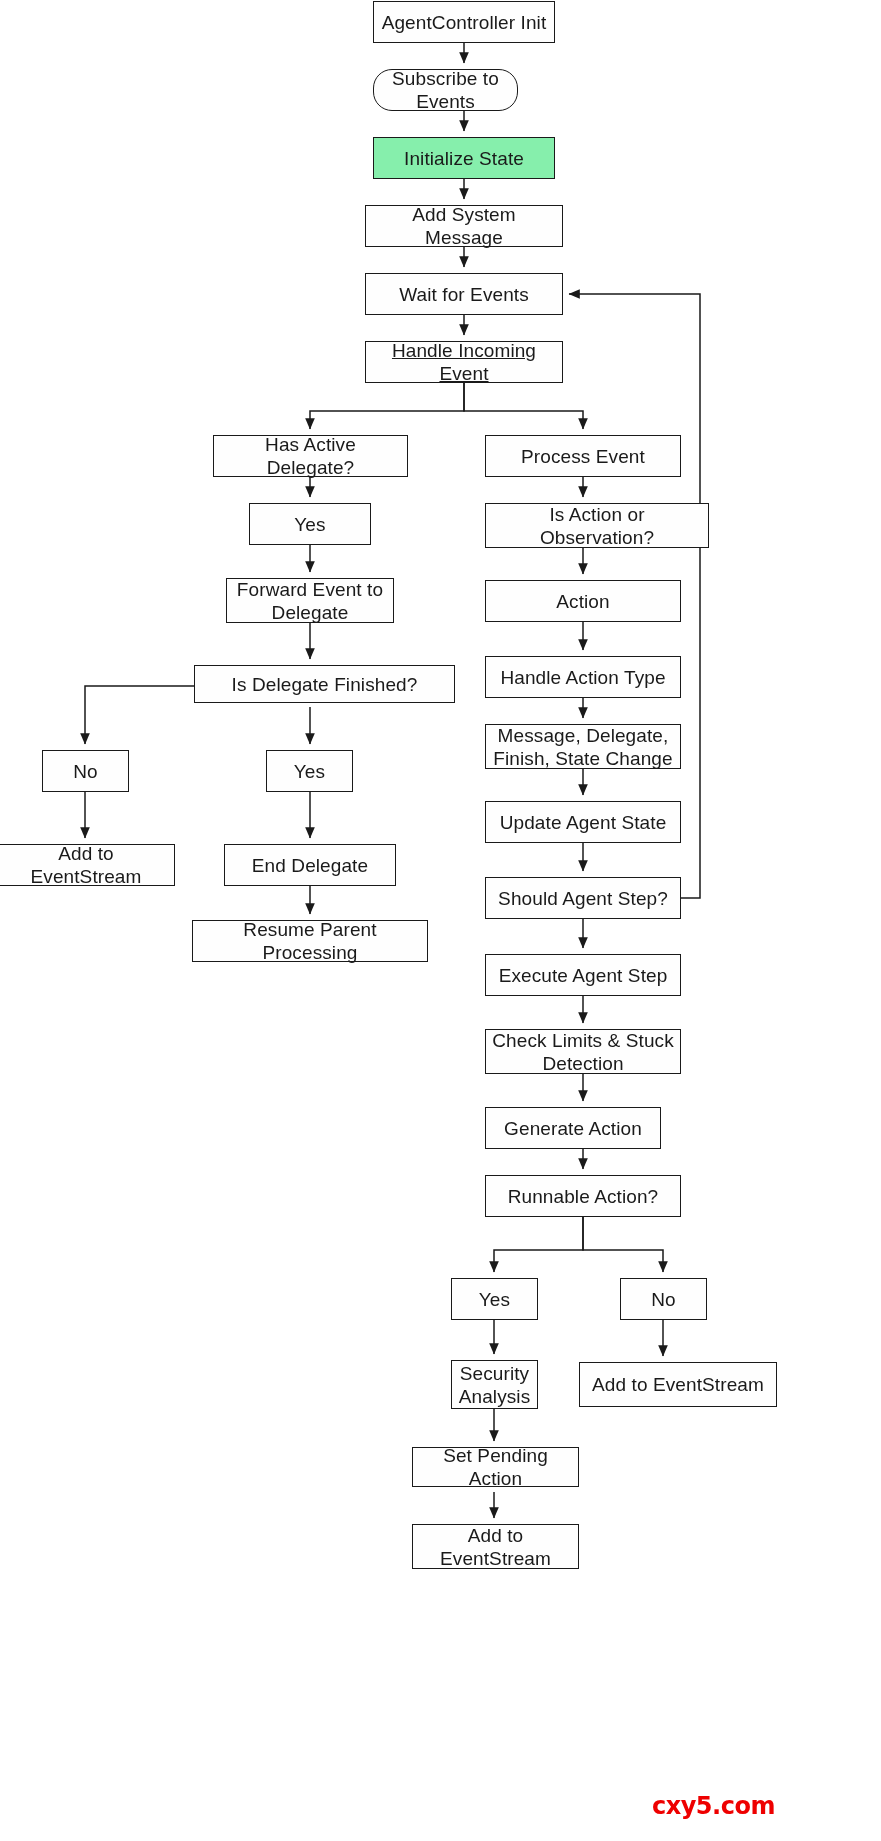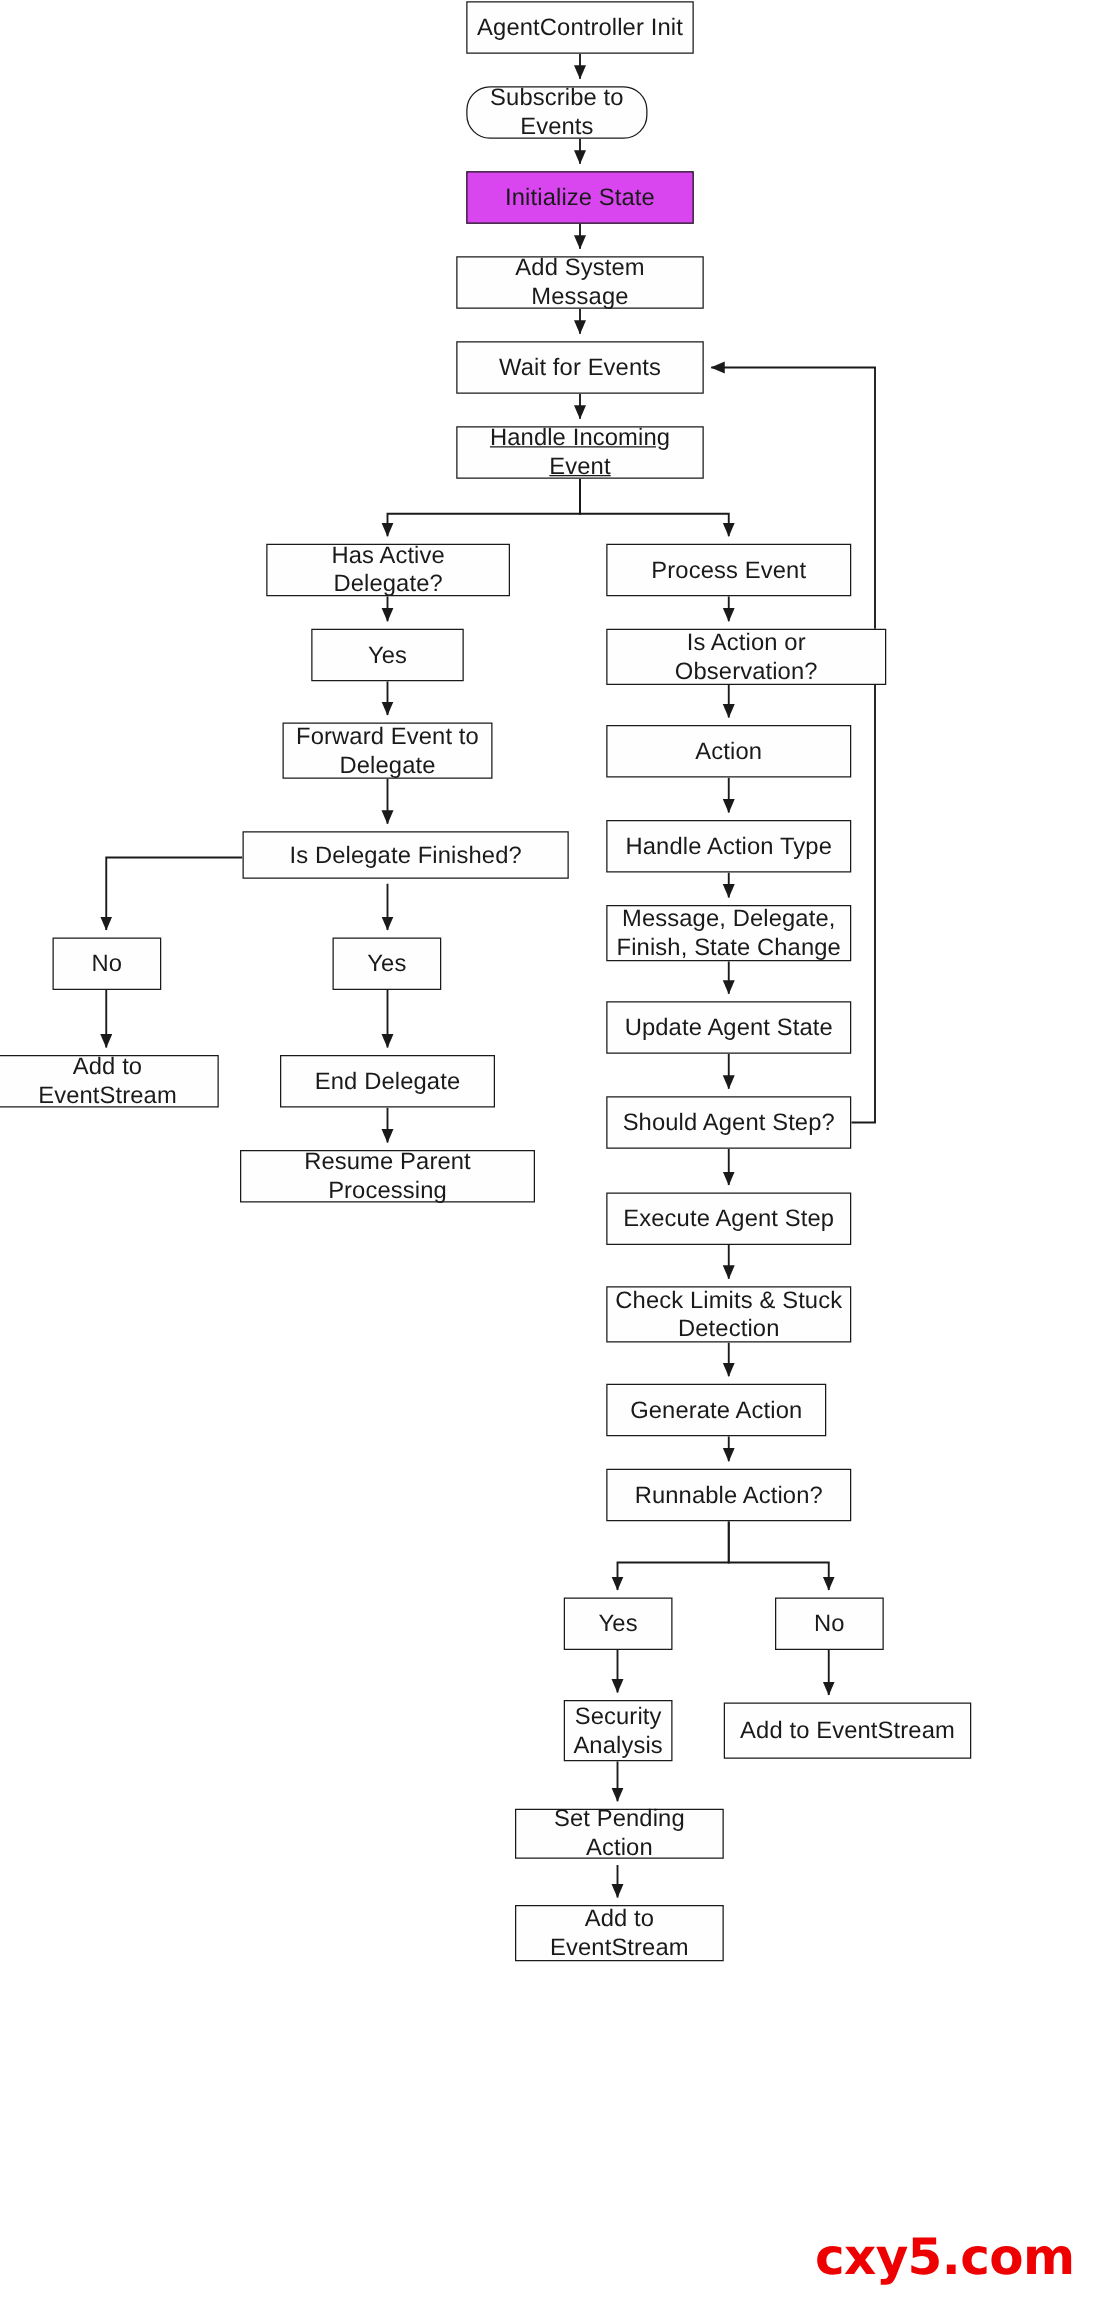--- a/index.html
+++ b/index.html
@@ -40,21 +40,21 @@
     text-align: center;
     padding: 0 6px;
     white-space: pre-line;
     letter-spacing: 0.1px;
   }
   .watermark {
     position: absolute;
     color: #ee0000;
     font-family: "DejaVu Sans", sans-serif;
     font-weight: bold;
-    font-size: 40px;
+    font-size: 24px;
     letter-spacing: -0.5px;
     line-height: 34px;
     white-space: nowrap;
   }
 </style>
 </head>
 <body>
 
 <div id="canvas">
 
@@ -101,21 +101,21 @@
       <path d="M583,1217 L583,1250 L663,1250 L663,1272"></path>
       <path d="M494,1320 L494,1354"></path>
       <path d="M663,1320 L663,1356"></path>
       <path d="M494,1409 L494,1441"></path>
       <path d="M494,1492 L494,1518"></path>
     </g>
   </svg>
 
   <div class="node" style="left: 373px; top: 1px; width: 182px; height: 42px; border-color: rgb(26, 26, 26); background: rgb(254, 254, 254);">AgentController Init</div>
   <div class="node" style="left: 373px; top: 69px; width: 145px; height: 42px; border-color: rgb(26, 26, 26); background: rgb(254, 254, 254); border-radius: 19px;">Subscribe to Events</div>
-  <div class="node" style="left: 373px; top: 137px; width: 182px; height: 42px; border-color: rgb(26, 26, 26); background: #d946ef;">Initialize State</div>
+  <div class="node" style="left: 373px; top: 137px; width: 182px; height: 42px; border-color: rgb(26, 26, 26); background: #86efac;">Initialize State</div>
   <div class="node" style="left: 365px; top: 205px; width: 198px; height: 42px; border-color: rgb(26, 26, 26); background: rgb(254, 254, 254);">Add System Message</div>
   <div class="node" style="left: 365px; top: 273px; width: 198px; height: 42px; border-color: rgb(26, 26, 26); background: rgb(254, 254, 254);">Wait for Events</div>
   <div class="node" style="left: 365px; top: 341px; width: 198px; height: 42px; border-color: rgb(26, 26, 26); background: rgb(254, 254, 254); text-decoration: underline;">Handle Incoming Event</div>
   <div class="node" style="left: 213px; top: 435px; width: 195px; height: 42px; border-color: rgb(26, 26, 26); background: rgb(254, 254, 254);">Has Active Delegate?</div>
   <div class="node" style="left: 249px; top: 503px; width: 122px; height: 42px; border-color: rgb(26, 26, 26); background: rgb(254, 254, 254);">Yes</div>
   <div class="node" style="left: 226px; top: 578px; width: 168px; height: 45px; border-color: rgb(26, 26, 26); background: rgb(254, 254, 254);">Forward Event to
 Delegate</div>
   <div class="node" style="left: 194px; top: 665px; width: 261px; height: 38px; border-color: rgb(26, 26, 26); background: rgb(254, 254, 254);">Is Delegate Finished?</div>
   <div class="node" style="left: 42px; top: 750px; width: 87px; height: 42px; border-color: rgb(26, 26, 26); background: rgb(254, 254, 254);">No</div>
   <div class="node" style="left: 266px; top: 750px; width: 87px; height: 42px; border-color: rgb(26, 26, 26); background: rgb(254, 254, 254);">Yes</div>

